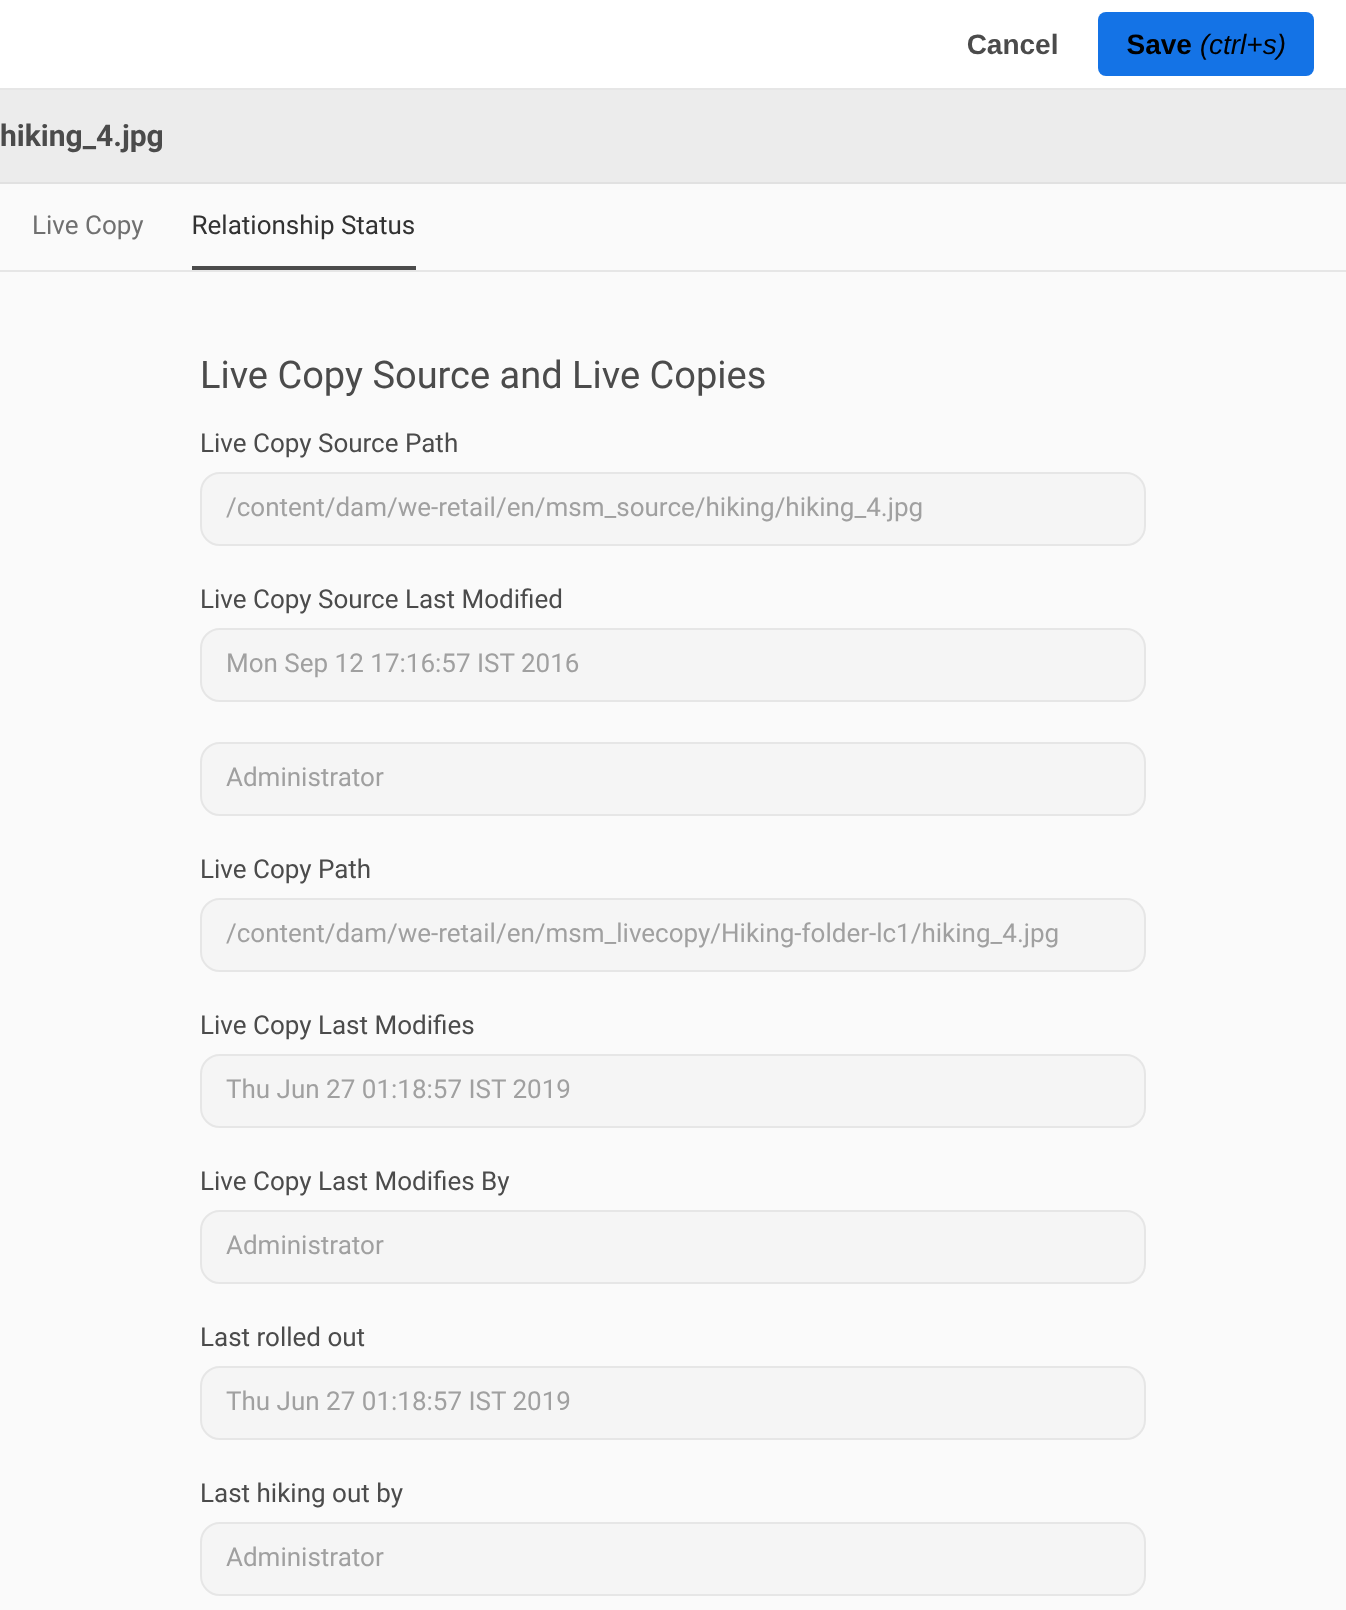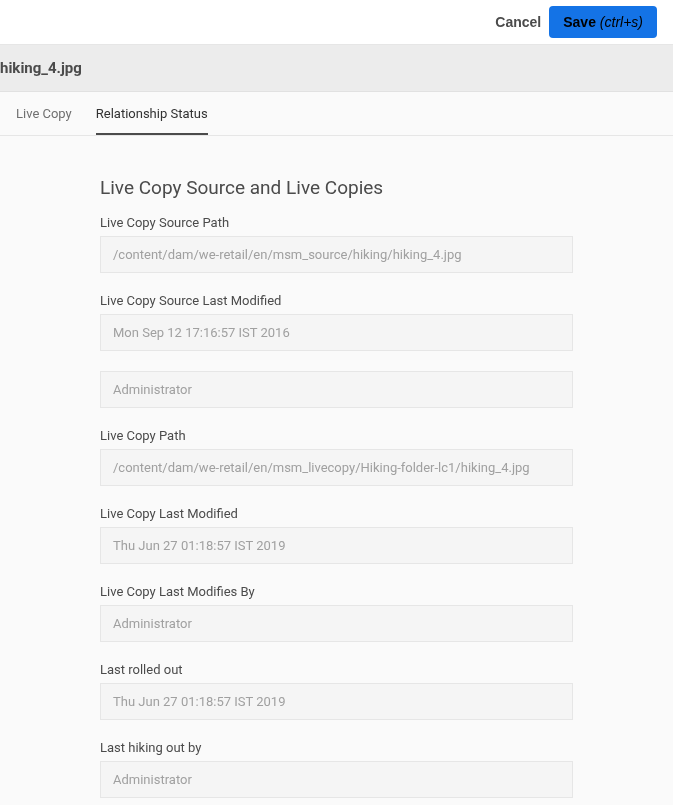--- a/index.html
+++ b/index.html
@@ -14,21 +14,21 @@
       display: flex;
       flex-direction: column;
     }
     .top-bar {
       display: flex;
       justify-content: flex-end;
       align-items: center;
       padding: 22px 16px;
       border-bottom: 1px solid #e6e6e6;
       background: #fff;
-      gap: 4px;
+      gap: 16px;
       height: 44px;
     }
     .cancel-btn {
       background: transparent;
       border: none;
       color: #4b4b4b;
       font-weight: 600;
       font-size: 14px;
       cursor: pointer;
       padding: 6px 4px;
@@ -110,21 +110,21 @@
     .field-label {
       font-size: 13px;
       color: #4b4b4b;
       margin-bottom: 6px;
       display: block;
     }
     .field-input {
       width: 100%;
       background: #f5f5f5;
       border: 1px solid #e6e6e6;
-      border-radius: 0;
+      border-radius: 10px;
       padding: 10px 12px;
       font-size: 13px;
       color: #a0a0a0;
       font-family: inherit;
     }
   </style>
 </head>
 <body>
 
 <div class="top-bar">
@@ -162,21 +162,21 @@
     <div class="field">
       <input class="field-input" readonly="" value="Administrator" style="">
     </div>
 
     <div class="field">
       <label class="field-label">Live Copy Path</label>
       <input class="field-input" readonly="" value="/content/dam/we-retail/en/msm_livecopy/Hiking-folder-lc1/hiking_4.jpg" style="">
     </div>
 
     <div class="field">
-      <label class="field-label">Live Copy Last Modified</label>
+      <label class="field-label">Live Copy Last Modifies</label>
       <input class="field-input" readonly="" value="Thu Jun 27 01:18:57 IST 2019" style="">
     </div>
 
     <div class="field">
       <label class="field-label">Live Copy Last Modifies By</label>
       <input class="field-input" readonly="" value="Administrator" style="">
     </div>
 
     <div class="field">
       <label class="field-label">Last rolled out</label>

